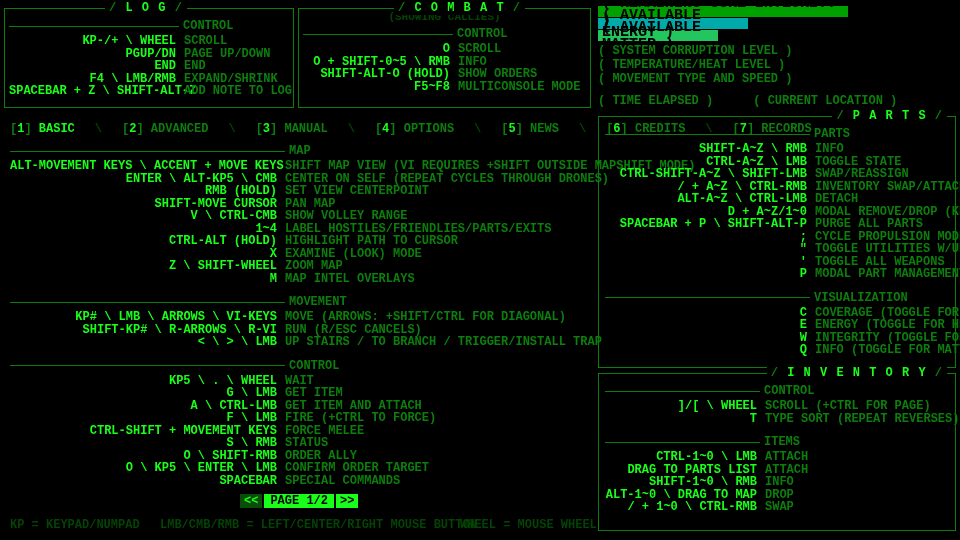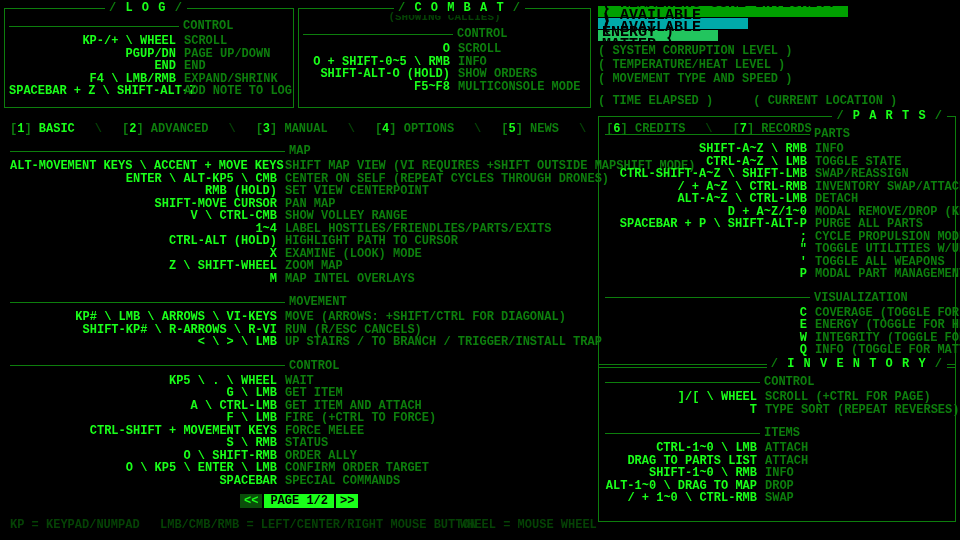--- a/index.html
+++ b/index.html
@@ -299,21 +299,21 @@
         <div class="k" style="width:210px">w</div>
         <div class="a">Integrity (Toggle for Mass)</div>
       </div>
       <div class="row">
         <div class="k" style="width:210px">q</div>
         <div class="a">Info (Toggle for Matter)</div>
       </div>
     </div>
 </div>
 
-<div class="panel" style="left:598px;top:364px;width:358px;height:158px;">
+<div class="panel" style="left:598px;top:373px;width:358px;height:158px;">
   <div class="panel-title" style="right:8px;"><span class="slash">/</span> <span>I N V E N T O R Y</span> <span class="slash">/</span></div>
   <div id="inv-body" style="padding:6px 6px 4px;">
       <div class="sec-head">
         <div class="line" style="width:155px"></div>
         <span class="lbl">Control</span>
       </div>
       <div class="row">
         <div class="k" style="width:160px">]/[ \ Wheel</div>
         <div class="a">Scroll (+Ctrl for Page)</div>
       </div>

